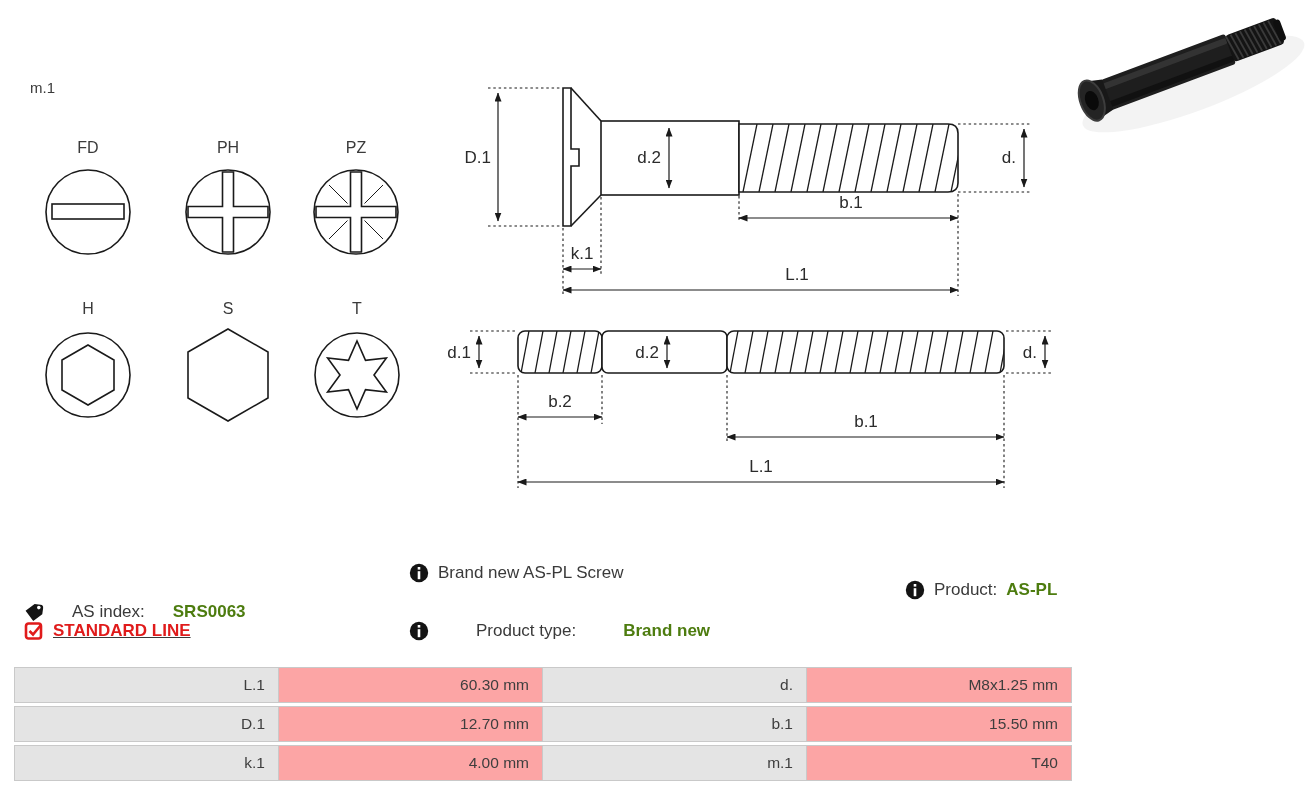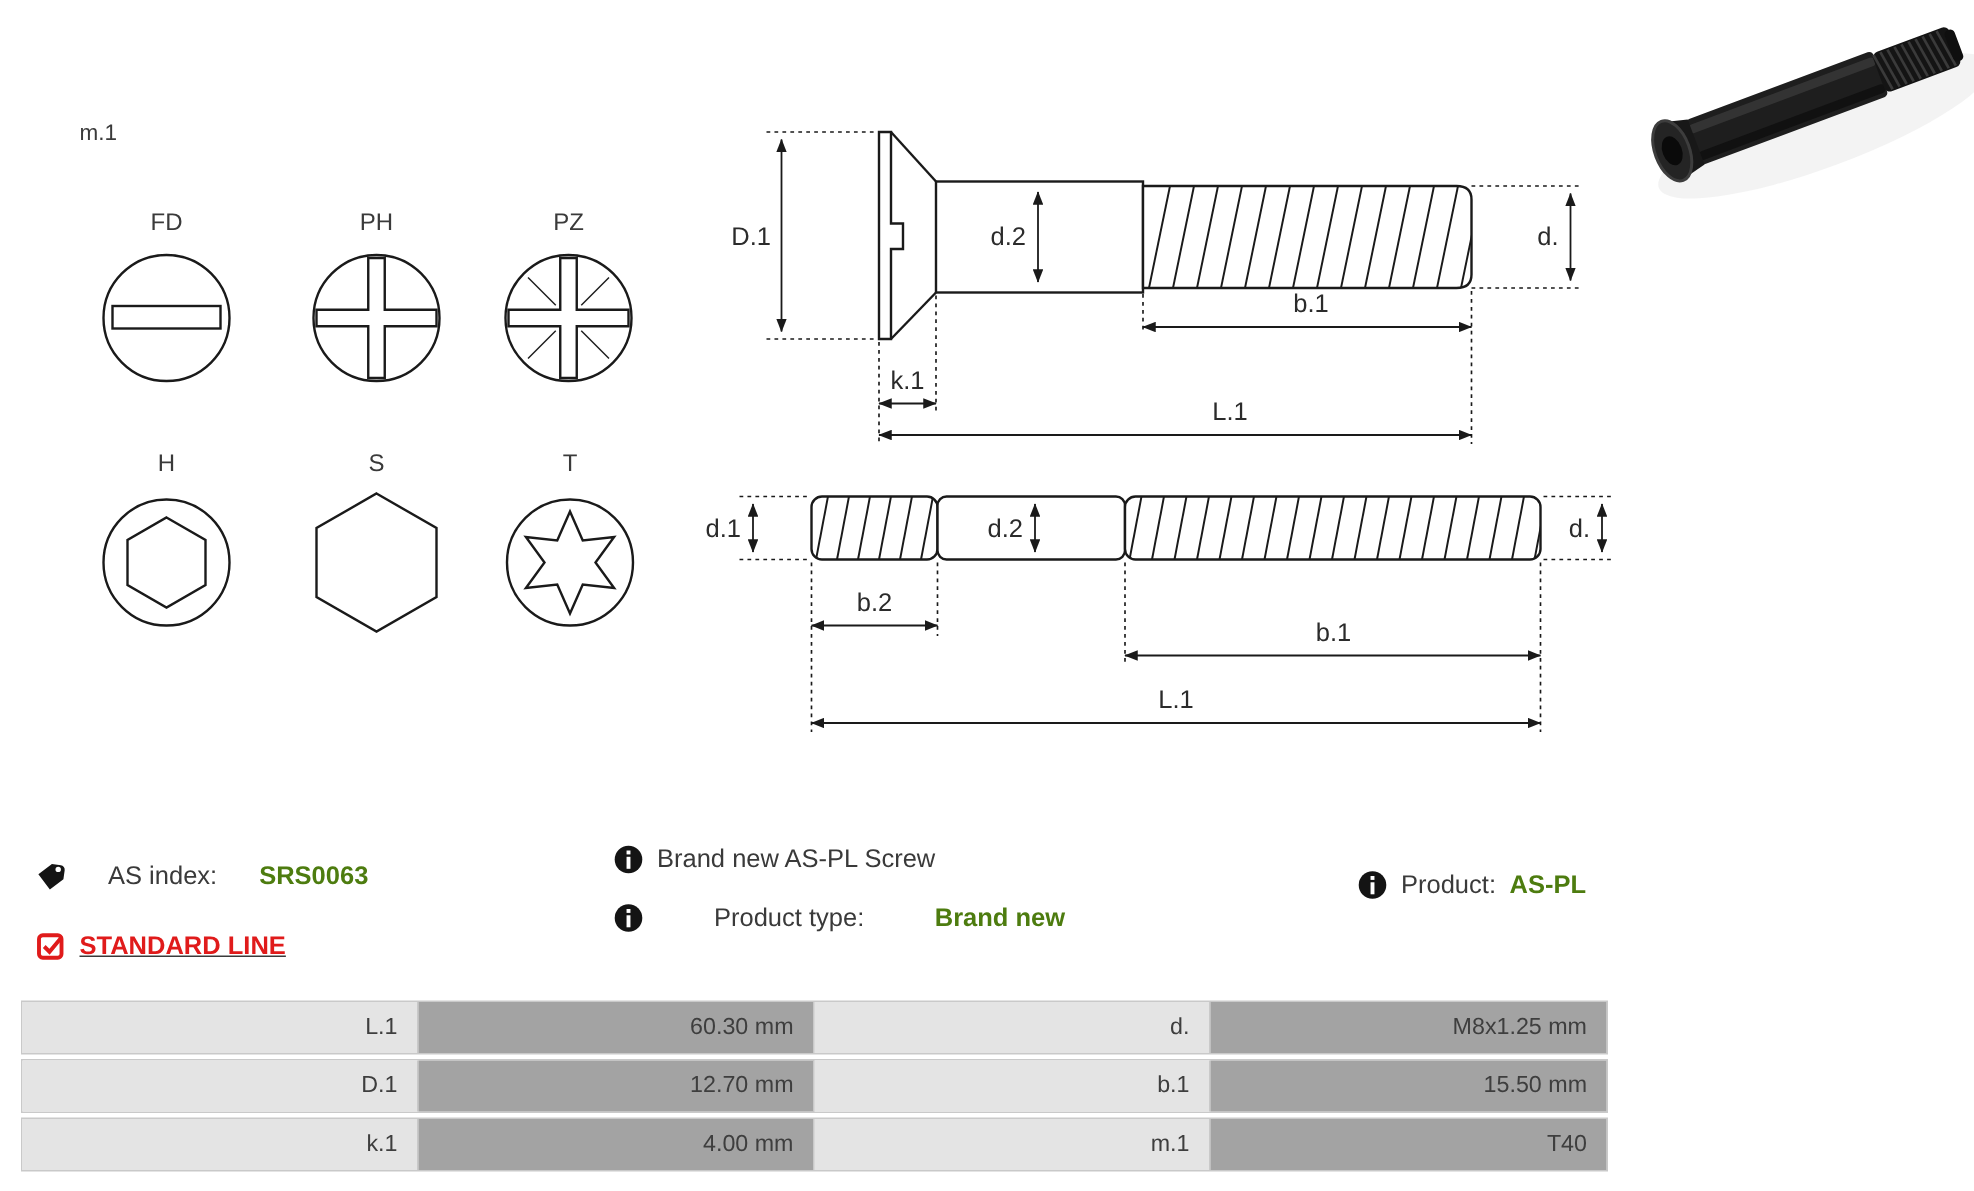--- a/index.html
+++ b/index.html
@@ -1,40 +1,40 @@
 <!DOCTYPE html>
 <html><head>
 <meta charset="utf-8">
 <style>
   html,body{margin:0;padding:0;}
   body{
     width:1316px;height:794px;background:#ffffff;position:relative;
     font-family:"Liberation Sans",sans-serif;overflow:hidden;color:#3a3a3a;
   }
-  .stage{position:absolute;inset:0;padding-left:23px;}
+  .stage{position:absolute;inset:0;}
   svg text{font-family:"Liberation Sans",sans-serif;fill:#2b2b2b;}
   .dim-label{font-size:17px;}
   .drive-label{font-size:16px;fill:#3a3a3a;}
   .m-label{font-size:15px;fill:#3a3a3a;}
   .outline{fill:#ffffff;stroke:#1a1a1a;stroke-width:1.6;}
   .thin{stroke:#1a1a1a;stroke-width:1.6;fill:none;}
   .hatch line{stroke:#1a1a1a;stroke-width:1.3;}
   .dim{stroke:#1a1a1a;stroke-width:1.2;}
   .dash{stroke:#1a1a1a;stroke-width:1.1;stroke-dasharray:2.5,2.8;}
 
   .info-item{position:absolute;display:flex;align-items:center;gap:9px;font-size:17px;height:24px;white-space:nowrap;}
   .info-item .b{font-weight:bold;color:#4d7c0f;}
   .red-bold{font-weight:bold;color:#e01b1b;}
   .icon-box{width:20px;height:20px;flex:0 0 auto;display:block;}
 
   .spec-table{position:absolute;left:14px;top:667px;width:1058px;}
   .spec-row{display:flex;height:36px;border:1px solid #c9c9c9;margin-bottom:3px;box-sizing:border-box;background:#fff;}
   .cell{flex:1 1 25%;line-height:33px;text-align:right;padding-right:13px;font-size:15.5px;color:#3e3e3e;box-sizing:border-box;overflow:hidden;}
   .cell.param{background:#e4e4e4;border-right:1px solid #c9c9c9;}
-  .cell.value{background:#a3a3a3;}
+  .cell.value{background:#fca5a5;}
   .cell.mid{border-right:1px solid #c9c9c9;}
 
   .logo-wrap{position:absolute;left:960px;top:603px;width:118px;height:50px;}
 </style>
 </head>
 <body>
 
 <div class="stage">
 
   
@@ -230,21 +230,21 @@
           <line x1="184" y1="13" x2="180" y2="-13"></line>
         </g>
       <rect x="184" y="-11" width="7" height="22" rx="3" fill="#0f0f0f"></rect>
       <polygon points="-8,-19 4,-16 4,16 -8,19" fill="#181818"></polygon>
       <ellipse cx="-13" cy="0" rx="11.5" ry="21" fill="#242424" stroke="#3d3d3d" stroke-width="2"></ellipse>
       <ellipse cx="-13" cy="0" rx="6.5" ry="10" fill="#0a0a0a"></ellipse>
     </g>
   </svg>
 
   
-  <div class="info-item" style="left:24px;top:572px;gap:28px;">
+  <div class="info-item" style="left:24px;top:600px;gap:28px;">
     <svg class="icon-box" viewBox="0 0 20 20">
       <path d="M1.5,10 L9.5,2 H15.5 A3,3 0 0 1 18.5,5 V11 L10.5,19 Z" fill="#141414" transform="rotate(8 10 10)"></path>
       <circle cx="14.8" cy="5.6" r="1.8" fill="#ffffff"></circle>
     </svg>
     <span>AS index:</span>
     <span class="b">SRS0063</span>
   </div>
 
   <div class="info-item" style="left:24px;top:619px;text-decoration:underline;">
     <svg class="icon-box" viewBox="0 0 20 20">
@@ -256,21 +256,21 @@
 
   <div class="info-item" style="left:409px;top:561px;">
     <svg class="icon-box" viewBox="0 0 20 20">
       <circle cx="10" cy="10" r="9.2" fill="#141414"></circle>
       <rect x="8.7" y="4" width="2.6" height="2.6" fill="#ffffff"></rect>
       <rect x="8.7" y="8.2" width="2.6" height="8" fill="#ffffff"></rect>
     </svg>
     <span>Brand new AS-PL Screw</span>
   </div>
 
-  <div class="info-item" style="left:409px;top:600px;gap:47px;">
+  <div class="info-item" style="left:409px;top:619px;gap:47px;">
     <svg class="icon-box" viewBox="0 0 20 20">
       <circle cx="10" cy="10" r="9.2" fill="#141414"></circle>
       <rect x="8.7" y="4" width="2.6" height="2.6" fill="#ffffff"></rect>
       <rect x="8.7" y="8.2" width="2.6" height="8" fill="#ffffff"></rect>
     </svg>
     <span>Product type:</span>
     <span class="b">Brand new</span>
   </div>
 
   <div class="info-item" style="left:905px;top:578px;">

